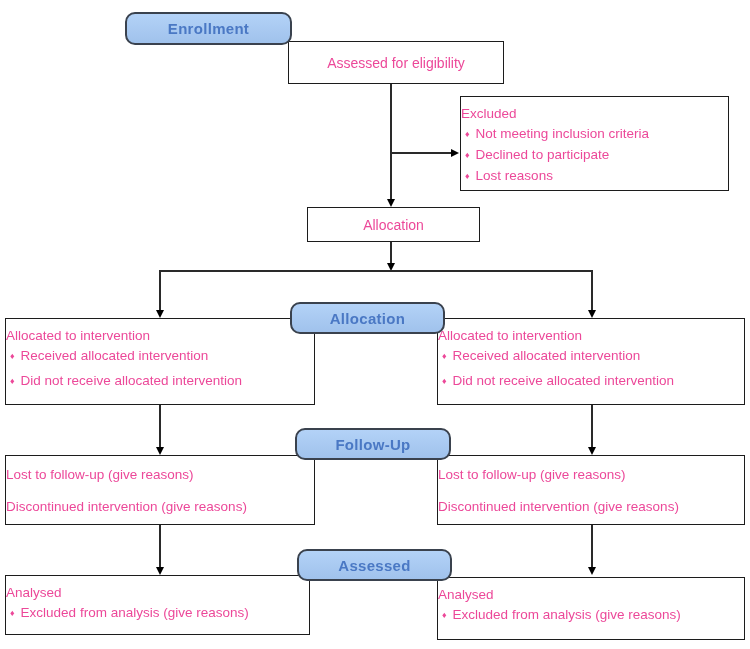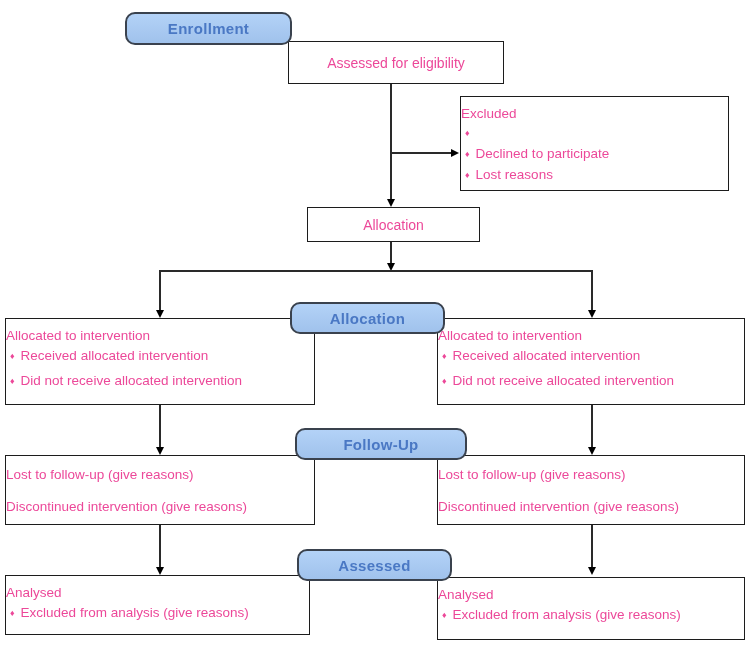--- a/index.html
+++ b/index.html
@@ -68,20 +68,21 @@
   <div class="arr down" style="left:587.5px;top:567px;"></div>
 
   <div class="box center" style="left:288px;top:41px;width:216px;height:43px;">
     <span>Assessed for eligibility</span>
   </div>
 
   <div class="box pad" style="left:460px;top:96px;width:269px;height:95px;">
     <div class="box-title">Excluded</div>
     <div class="bullet-line">
       <span class="diamond">♦</span>
+      <span>Not meeting inclusion criteria</span>
     </div>
     <div class="bullet-line">
       <span class="diamond">♦</span>
       <span>Declined to participate</span>
     </div>
     <div class="bullet-line">
       <span class="diamond">♦</span>
       <span>Lost reasons</span>
     </div>
   </div>
@@ -137,17 +138,17 @@
     <div class="bullet-line">
       <span class="diamond">♦</span>
       <span>Excluded from analysis (give reasons)</span>
     </div>
   </div>
 
   <div class="badge" style="left:125px;top:12px;width:167px;height:33px;">Enrollment</div>
 
   <div class="badge" style="left:290px;top:302px;width:155px;height:32px;">Allocation</div>
 
-  <div class="badge" style="left:295px;top:428px;width:172px;height:32px;">Follow-Up</div>
+  <div class="badge" style="left:295px;top:428px;width:156px;height:32px;">Follow-Up</div>
 
   <div class="badge" style="left:297px;top:549px;width:155px;height:32px;">Assessed</div>
 
 </div>
 
 </body></html>

